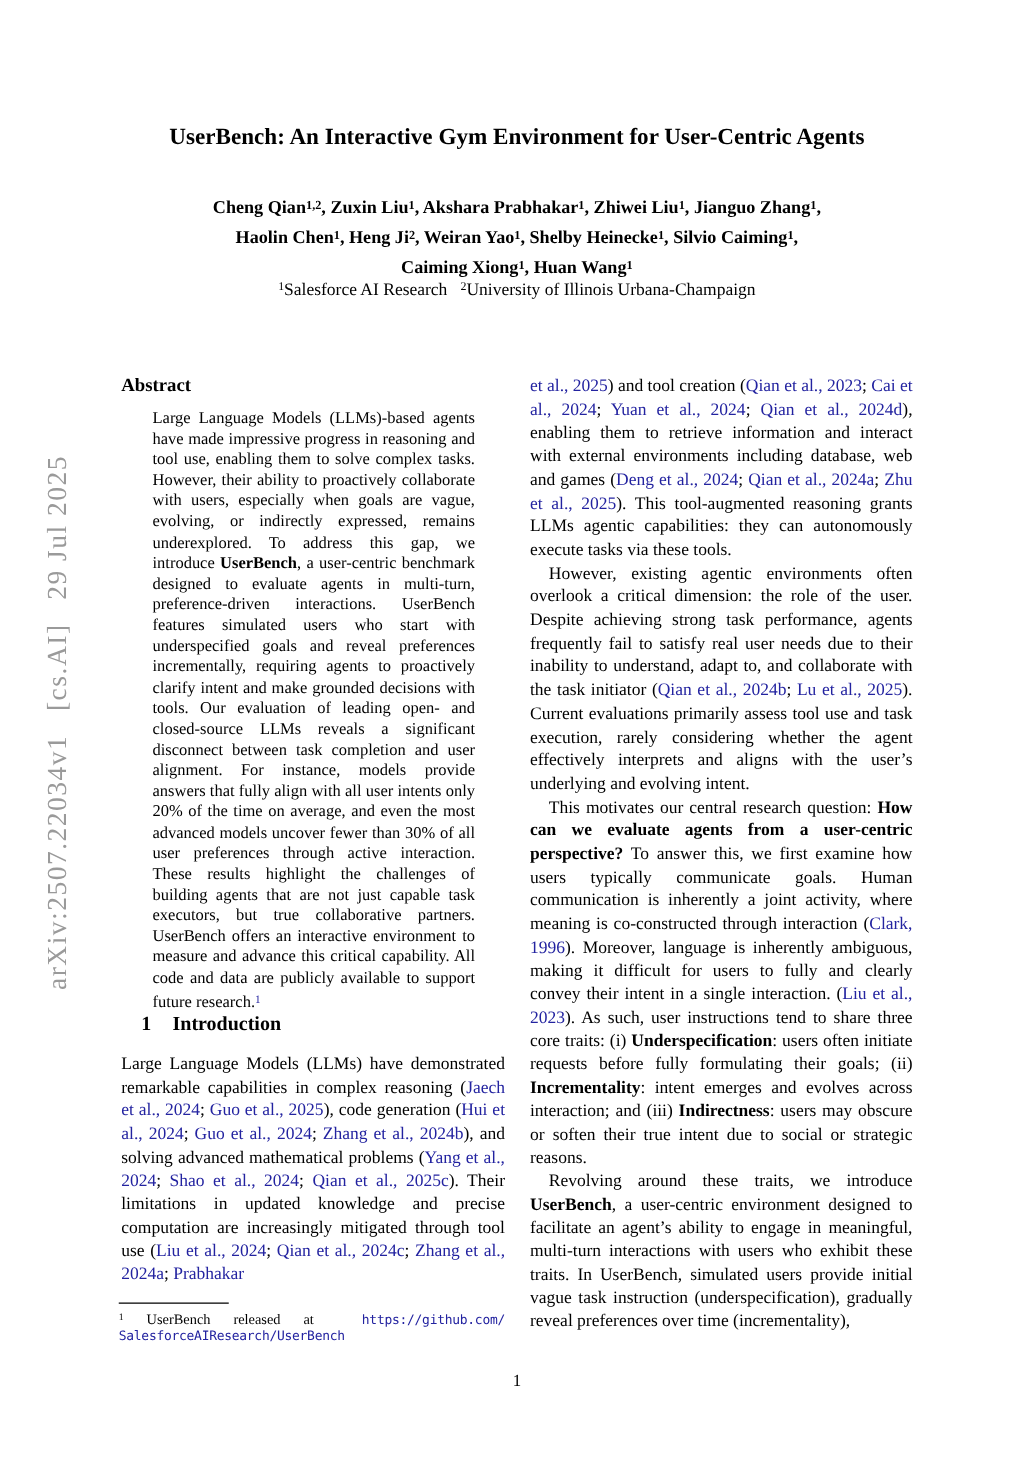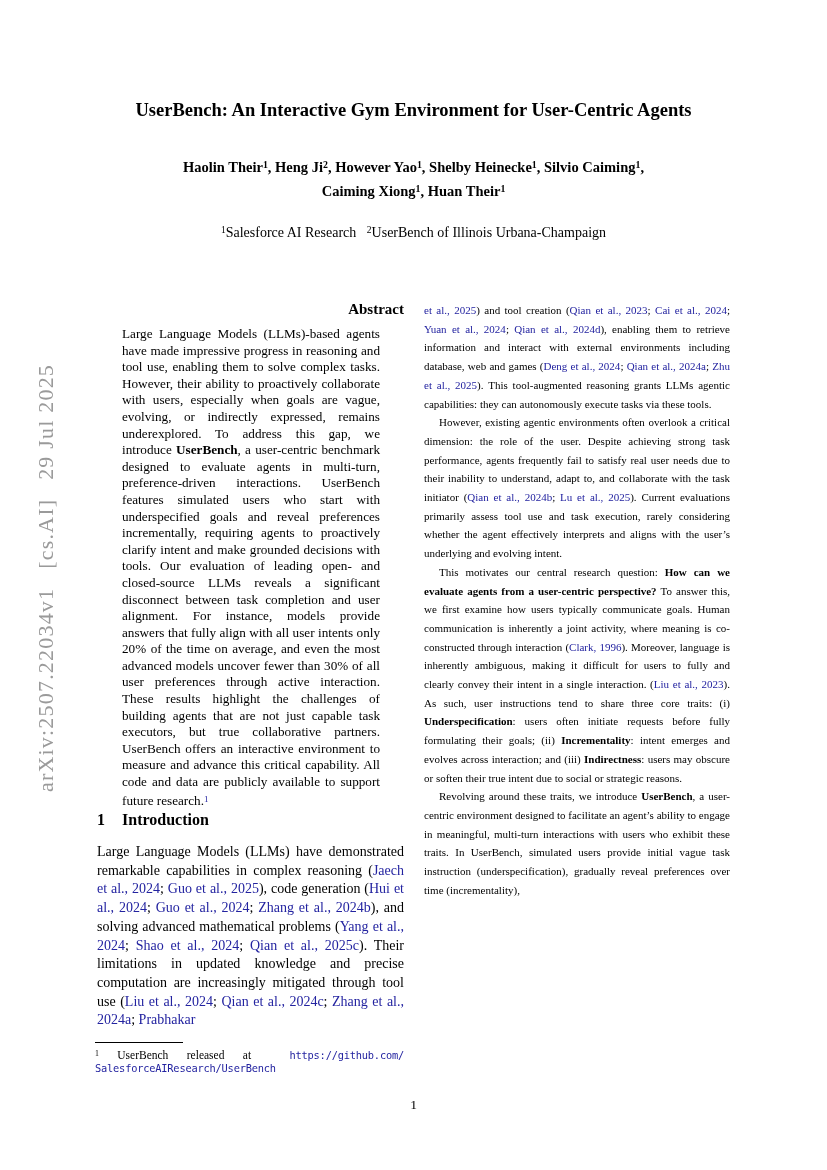--- a/index.html
+++ b/index.html
@@ -32,38 +32,38 @@
   .authors{
     position:absolute;top:154px;left:0;width:827px;
     text-align:center;font-weight:bold;font-size:14.5px;line-height:21.5px;
   }
   .affil{
     position:absolute;top:225px;left:0;width:827px;
     text-align:center;font-size:14px;
   }
   .abstract-heading{
     position:absolute;top:301px;left:97px;width:307px;
-    text-align:right;font-weight:bold;font-size:15px;
+    text-align:left;font-weight:bold;font-size:15px;
   }
   .abstract-body{
     position:absolute;top:326px;left:122px;width:258px;
     font-size:13.2px;line-height:16.6px;text-align:justify;
   }
   .intro-heading{
-    position:absolute;top:811px;left:97px;width:307px;
+    position:absolute;top:811px;left:113px;width:307px;
     font-size:16px;font-weight:bold;
   }
   .intro-heading .secnum{display:inline-block;margin-right:17px;}
   .left-para{
     position:absolute;top:843px;left:97px;width:307px;
     font-size:14px;line-height:18.7px;text-align:justify;
   }
   .right-col{
     position:absolute;top:301px;left:424px;width:306px;
-    font-size:11px;line-height:18.7px;text-align:justify;
+    font-size:14px;line-height:18.7px;text-align:justify;
   }
   .right-col p{margin:0;}
   .right-col p.indent{text-indent:15px;}
   .footnote{
     position:absolute;top:1042px;left:95px;width:309px;
     font-size:11.5px;line-height:13.5px;text-align:justify;
   }
   .footnote-rule{width:88px;border-top:1px solid #000;margin:0 0 4px 0;}
   .page-number{
     position:absolute;top:1097px;left:0;width:827px;
@@ -77,25 +77,26 @@
 </head>
 <body>
 
 <div class="page">
 
   <div class="banner">arXiv:2507.22034v1  [cs.AI]  29 Jul 2025</div>
 
   <div class="title">UserBench: An Interactive Gym Environment for User-Centric Agents</div>
 
   <div class="authors">
-    <div><span>Haolin Their</span><span class="seg-sup">1</span><span>, Heng Ji</span><span class="seg-sup">2</span><span>, However Yao</span><span class="seg-sup">1</span><span>, Shelby Heinecke</span><span class="seg-sup">1</span><span>, Silvio Caiming</span><span class="seg-sup">1</span><span>,</span></div>
-    <div><span>Caiming Xiong</span><span class="seg-sup">1</span><span>, Huan Their</span><span class="seg-sup">1</span></div>
+    <div><span>Cheng Qian</span><span class="seg-sup">1,2</span><span>, Zuxin Liu</span><span class="seg-sup">1</span><span>, Akshara Prabhakar</span><span class="seg-sup">1</span><span>, Zhiwei Liu</span><span class="seg-sup">1</span><span>, Jianguo Zhang</span><span class="seg-sup">1</span><span>,</span></div>
+    <div><span>Haolin Chen</span><span class="seg-sup">1</span><span>, Heng Ji</span><span class="seg-sup">2</span><span>, Weiran Yao</span><span class="seg-sup">1</span><span>, Shelby Heinecke</span><span class="seg-sup">1</span><span>, Silvio Caiming</span><span class="seg-sup">1</span><span>,</span></div>
+    <div><span>Caiming Xiong</span><span class="seg-sup">1</span><span>, Huan Wang</span><span class="seg-sup">1</span></div>
   </div>
 
-  <div class="affil"><span class="seg-sup">1</span><span>Salesforce AI Research&nbsp;&nbsp;&nbsp;</span><span class="seg-sup">2</span><span>UserBench of Illinois Urbana-Champaign</span></div>
+  <div class="affil"><span class="seg-sup">1</span><span>Salesforce AI Research&nbsp;&nbsp;&nbsp;</span><span class="seg-sup">2</span><span>University of Illinois Urbana-Champaign</span></div>
 
   <div class="abstract-heading">Abstract</div>
 
   <div class="abstract-body hyph"><span>Large Language Models (LLMs)-based agents have made impressive progress in reasoning and tool use, enabling them to solve complex tasks. However, their ability to proactively collaborate with users, especially when goals are vague, evolving, or indirectly expressed, remains underexplored. To address this gap, we introduce </span><span class="seg-b">UserBench</span><span>, a user-centric benchmark designed to evaluate agents in multi-turn, preference-driven interactions. UserBench features simulated users who start with underspecified goals and reveal preferences incrementally, requiring agents to proactively clarify intent and make grounded decisions with tools. Our evaluation of leading open- and closed-source LLMs reveals a significant disconnect between task completion and user alignment. For instance, models provide answers that fully align with all user intents only 20% of the time on average, and even the most advanced models uncover fewer than 30% of all user preferences through active interaction. These results highlight the challenges of building agents that are not just capable task executors, but true collaborative partners. UserBench offers an interactive environment to measure and advance this critical capability. All code and data are publicly available to support future research.</span><span class="seg-sup seg-c">1</span></div>
 
   <div class="intro-heading">
     <span class="secnum">1</span><span>Introduction</span>
   </div>
 
   <div class="left-para hyph"><span>Large Language Models (LLMs) have demonstrated remarkable capabilities in complex reasoning (</span><span class="seg-c">Jaech et al., 2024</span><span>; </span><span class="seg-c">Guo et al., 2025</span><span>), code generation (</span><span class="seg-c">Hui et al., 2024</span><span>; </span><span class="seg-c">Guo et al., 2024</span><span>; </span><span class="seg-c">Zhang et al., 2024b</span><span>), and solving advanced mathematical problems (</span><span class="seg-c">Yang et al., 2024</span><span>; </span><span class="seg-c">Shao et al., 2024</span><span>; </span><span class="seg-c">Qian et al., 2025c</span><span>). Their limitations in updated knowledge and precise computation are increasingly mitigated through tool use (</span><span class="seg-c">Liu et al., 2024</span><span>; </span><span class="seg-c">Qian et al., 2024c</span><span>; </span><span class="seg-c">Zhang et al., 2024a</span><span>; </span><span class="seg-c">Prabhakar</span></div>

